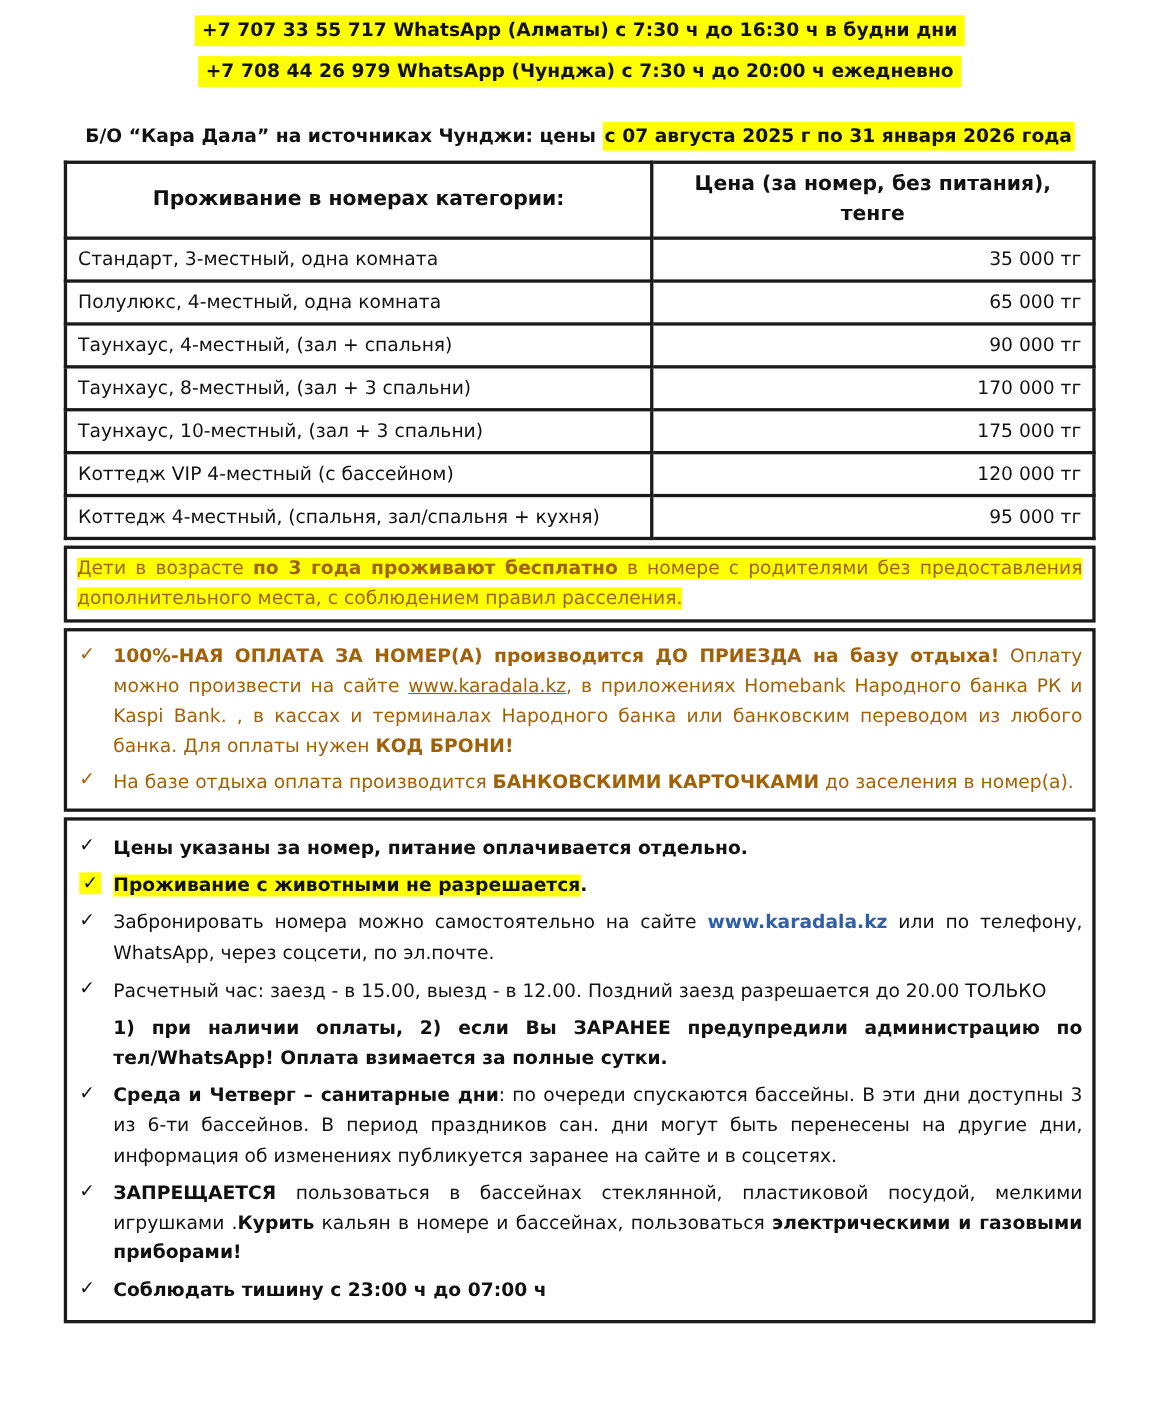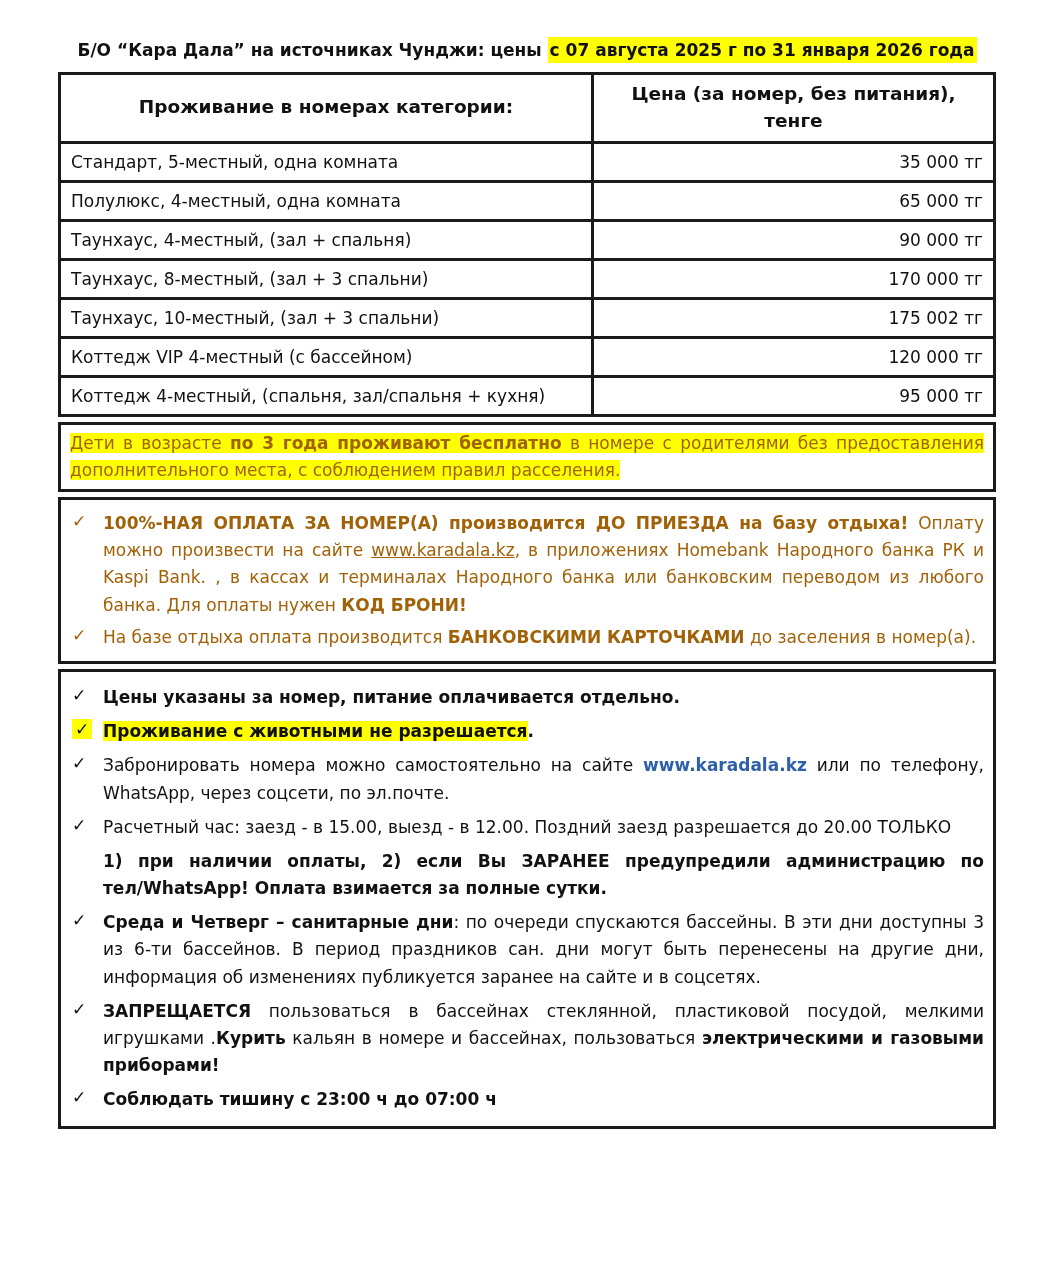--- a/index.html
+++ b/index.html
@@ -75,20 +75,24 @@
     font-size: 17px; font-weight: bold;
   }
   .rules-box .rule { margin: 7px 0; }
   .check.hl { padding: 0 3px; }
 </style>
 </head>
 <body>
 
 <div class="page">
 
+  <div class="phones">
+    <span class="hl-line">+7 707 33 55 717 WhatsApp (Алматы) с 7:30 ч до 16:30 ч в будни дни</span><br>
+    <span class="hl-line">+7 708 44 26 979  WhatsApp (Чунджа) с 7:30 ч до 20:00 ч ежедневно</span>
+  </div>
 
   <div class="title">
     <span>Б/О “Кара Дала” на источниках Чунджи: цены</span>
     <span class="hl">с 07 августа 2025 г по 31 января 2026 года</span>
   </div>
 
   <table class="price-table">
     <colgroup>
         <col class="col-room">
         <col class="col-price">
@@ -97,38 +101,38 @@
       <tr>
         <th>Проживание в номерах категории:</th>
         <th>
           <span class="th-line">Цена (за номер, без питания),</span>
           <span class="th-line">тенге</span>
         </th>
       </tr>
     </thead>
     <tbody>
       <tr>
-        <td class="room-cell">Стандарт, 5-местный, одна комната</td>
+        <td class="room-cell">Стандарт, 3-местный, одна комната</td>
         <td class="price-cell">35 000 тг</td>
       </tr>
       <tr>
         <td class="room-cell">Полулюкс, 4-местный, одна комната</td>
         <td class="price-cell">65 000 тг</td>
       </tr>
       <tr>
         <td class="room-cell">Таунхаус, 4-местный, (зал + спальня)</td>
         <td class="price-cell">90 000 тг</td>
       </tr>
       <tr>
         <td class="room-cell">Таунхаус, 8-местный, (зал + 3 спальни)</td>
         <td class="price-cell">170 000 тг</td>
       </tr>
       <tr>
         <td class="room-cell">Таунхаус, 10-местный, (зал + 3 спальни)</td>
-        <td class="price-cell">175 002 тг</td>
+        <td class="price-cell">175 000 тг</td>
       </tr>
       <tr>
         <td class="room-cell">Коттедж VIP 4-местный (с бассейном)</td>
         <td class="price-cell">120 000 тг</td>
       </tr>
       <tr>
         <td class="room-cell">Коттедж 4-местный, (спальня, зал/спальня + кухня)</td>
         <td class="price-cell">95 000 тг</td>
       </tr>
     </tbody>

